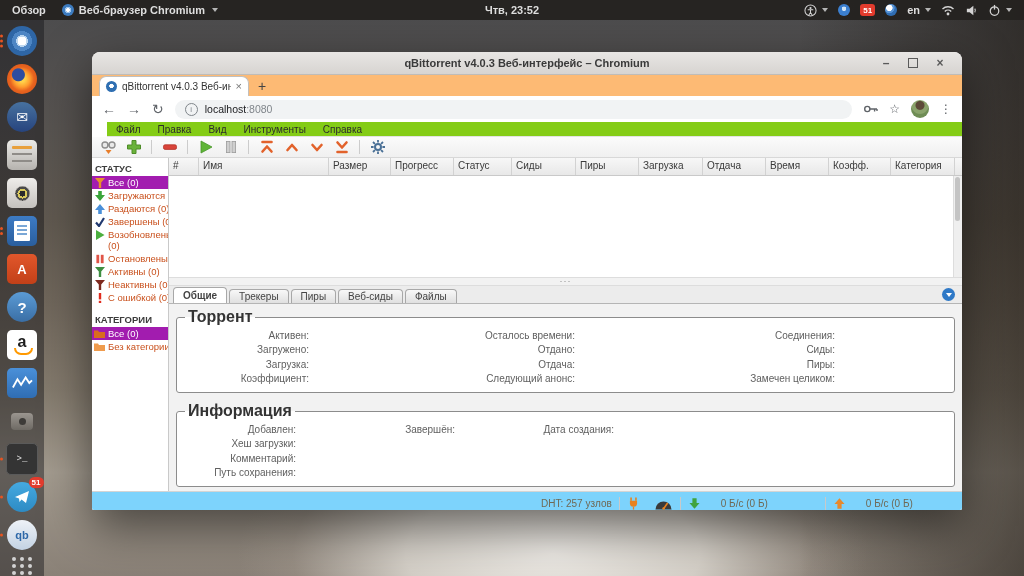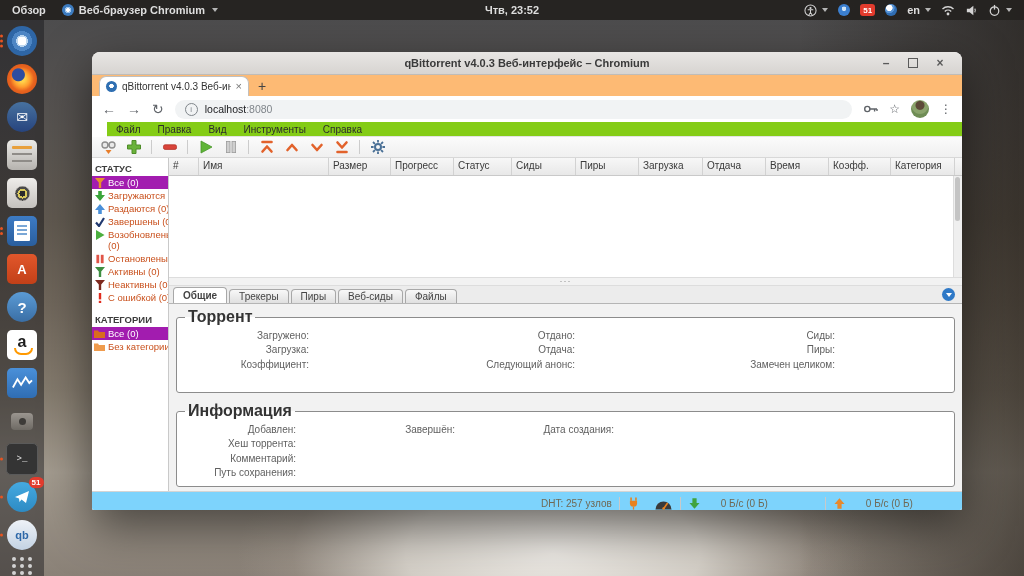--- a/index.html
+++ b/index.html
@@ -495,20 +495,28 @@
               <table class="ptable">
                 <colgroup>
                     <col style="width:124px;">
                     <col style="width:134px;">
                     <col style="width:132px;">
                     <col style="width:128px;">
                     <col style="width:132px;">
                     <col>
                   </colgroup>
                 <tbody>
+                    <tr>
+                      <td>Активен:</td>
+                      <td></td>
+                      <td>Осталось времени:</td>
+                      <td></td>
+                      <td>Соединения:</td>
+                      <td></td>
+                    </tr>
                 <tr>
                       <td>Загружено:</td>
                       <td></td>
                       <td>Отдано:</td>
                       <td></td>
                       <td>Сиды:</td>
                       <td></td>
                     </tr>
                 <tr>
                       <td>Загрузка:</td>
@@ -543,21 +551,21 @@
                 <tbody>
                 <tr>
                       <td>Добавлен:</td>
                       <td></td>
                       <td>Завершён:</td>
                       <td></td>
                       <td>Дата создания:</td>
                       <td></td>
                     </tr>
                 <tr>
-                      <td>Хеш торрента:</td>
+                      <td>Хеш загрузки:</td>
                       <td></td>
                       <td></td>
                       <td></td>
                       <td></td>
                       <td></td>
                     </tr>
                 <tr>
                       <td>Комментарий:</td>
                       <td></td>
                       <td></td>

